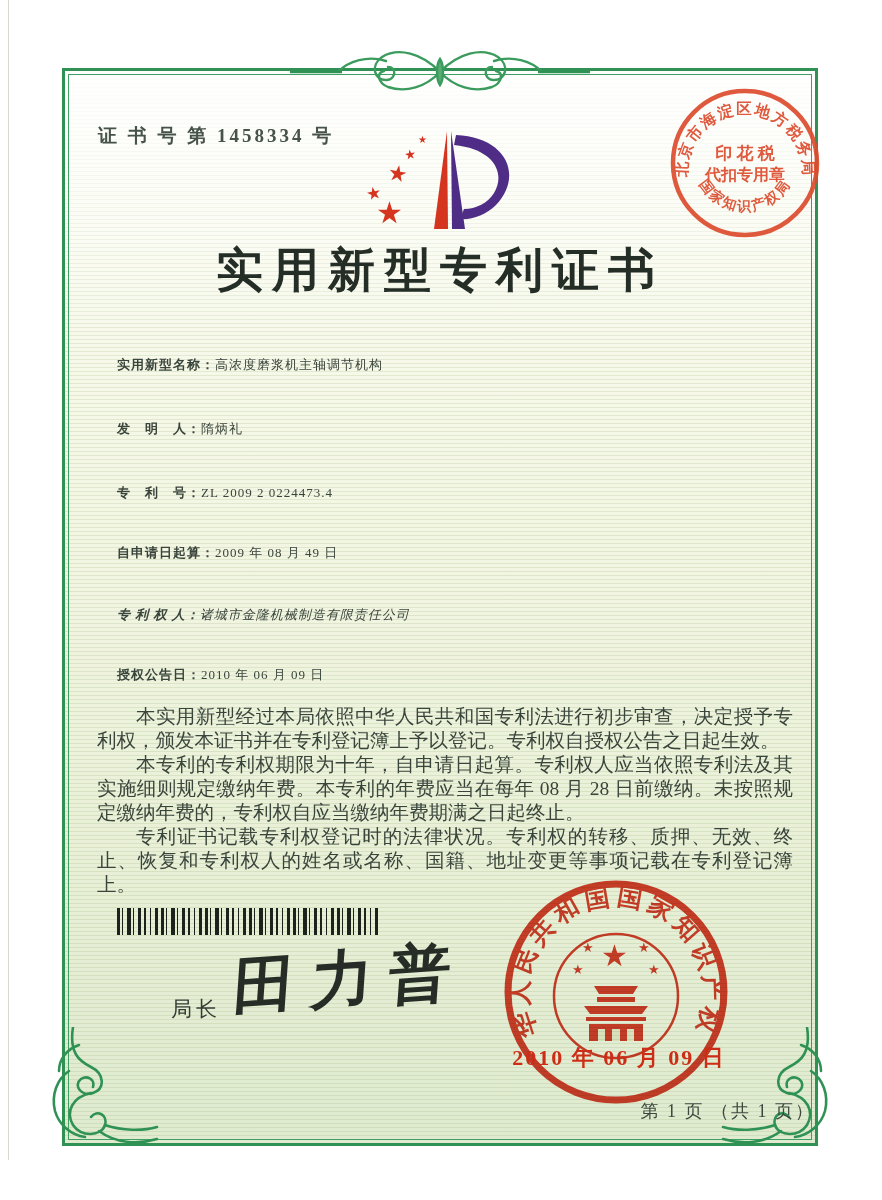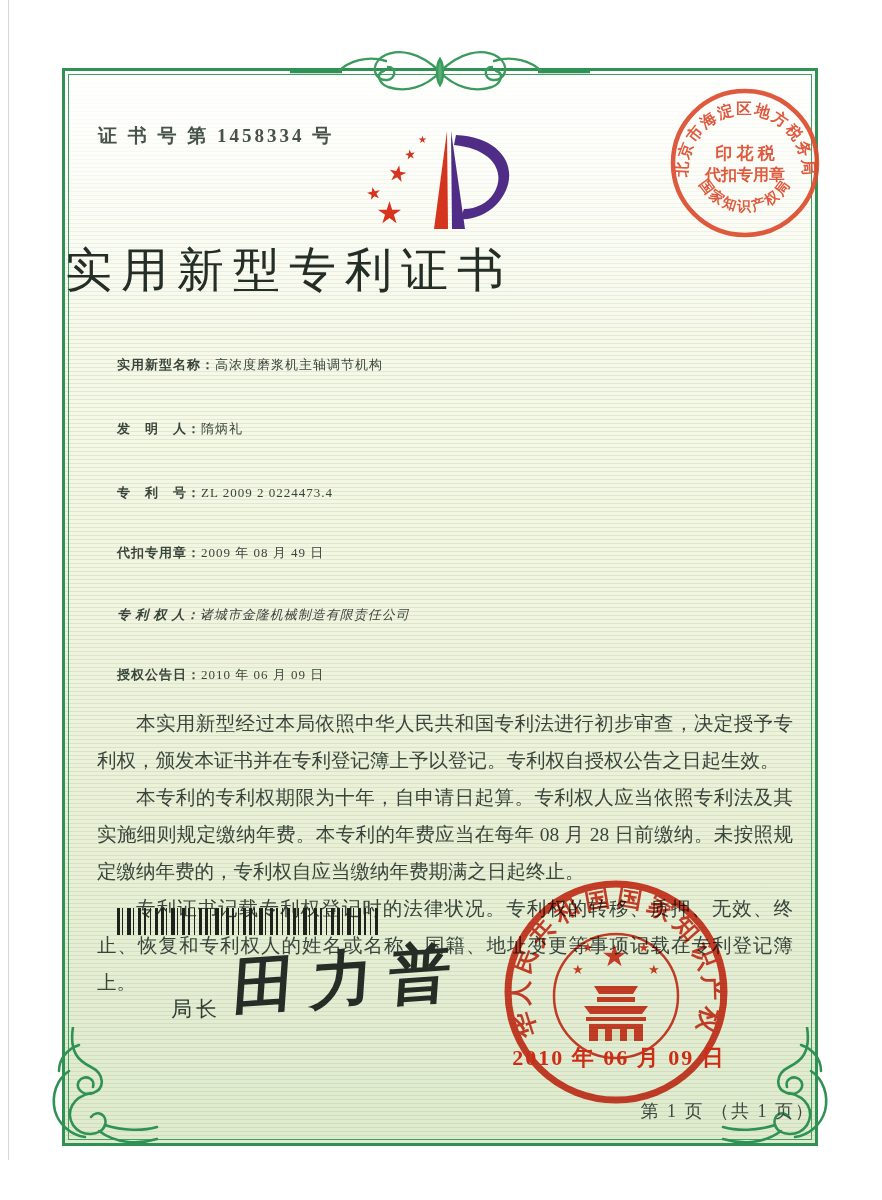--- a/index.html
+++ b/index.html
@@ -21,33 +21,33 @@
   .flourish.top{ left:50%; top:-30px; transform:translateX(-50%); }
   .flourish.bl{ left:-26px; bottom:-14px; }
   .flourish.br{ right:-26px; bottom:-14px; transform:scaleX(-1); }
 
   
   .cert-no{ position:absolute; left:33px; top:52px; font-size:19px; letter-spacing:3px;
     color:#46524a; font-weight:600; }
   .logo{ position:absolute; left:283px; top:52px; width:200px; height:120px; }
   .tax-stamp{ position:absolute; left:600px; top:12px; width:160px; height:160px; opacity:.92; }
 
-  .title{ position:absolute; left:0; top:168px; width:100%; 
-    font-size:47px; font-weight:400; letter-spacing:9px; color:#242d26; }
+  .title{ position:absolute; left:0; top:168px; width:100%; text-align:center;
+    font-size:47px; font-weight:700; letter-spacing:9px; color:#242d26; }
 
   
   .field{ position:absolute; left:52px; font-size:13px; color:#39443b; letter-spacing:1px;
     white-space:nowrap; }
   .field .lab{ font-weight:700; }
   .f1{ top:285px; } .f2{ top:349px; } .f3{ top:413px; }
   .f4{ top:473px; } .f5{ top:535px;font-style:italic; } .f6{ top:595px; }
 
   
   .body-text{ position:absolute; left:32px; top:634px; width:696px;
-    font-size:19.5px; line-height:37px; color:#39443b; text-align:justify; }
+    font-size:19.5px; line-height:24px; color:#39443b; text-align:justify; }
   .body-text p{ text-indent:2em; }
 
   
   .barcode{ position:absolute; left:52px; top:837px; width:262px; height:27px;
     background:repeating-linear-gradient(90deg,
       #1d221d 0 3px, rgba(0,0,0,0) 3px 5px,
       #1d221d 5px 6px, rgba(0,0,0,0) 6px 10px,
       #1d221d 10px 14px, rgba(0,0,0,0) 14px 16px,
       #1d221d 16px 17px, rgba(0,0,0,0) 17px 21px,
       #1d221d 21px 24px, rgba(0,0,0,0) 24px 27px,
@@ -139,21 +139,21 @@
     <text font-size="14" fill="#dd4c2e" font-weight="700" letter-spacing="2">
       <textPath href="#taxBottom" startOffset="50%" text-anchor="middle">国家知识产权局</textPath>
     </text>
   </svg>
 
   <div class="title">实用新型专利证书</div>
 
   <div class="field f1"><span class="lab">实用新型名称：</span><span>高浓度磨浆机主轴调节机构</span></div>
   <div class="field f2"><span class="lab">发　明　人：</span><span>隋炳礼</span></div>
   <div class="field f3"><span class="lab">专　利　号：</span><span>ZL 2009 2 0224473.4</span></div>
-  <div class="field f4"><span class="lab">代扣专用章：</span><span>2009 年 08 月 49 日</span></div>
+  <div class="field f4"><span class="lab">自申请日起算：</span><span>2009 年 08 月 49 日</span></div>
   <div class="field f5"><span class="lab">专 利 权 人：</span><span>诸城市金隆机械制造有限责任公司</span></div>
   <div class="field f6"><span class="lab">授权公告日：</span><span>2010 年 06 月 09 日</span></div>
 
   <div class="body-text">
     <p>本实用新型经过本局依照中华人民共和国专利法进行初步审查，决定授予专利权，颁发本证书并在专利登记簿上予以登记。专利权自授权公告之日起生效。</p>
     <p>本专利的专利权期限为十年，自申请日起算。专利权人应当依照专利法及其实施细则规定缴纳年费。本专利的年费应当在每年 08 月 28 日前缴纳。未按照规定缴纳年费的，专利权自应当缴纳年费期满之日起终止。</p>
     <p>专利证书记载专利权登记时的法律状况。专利权的转移、质押、无效、终止、恢复和专利权人的姓名或名称、国籍、地址变更等事项记载在专利登记簿上。</p>
   </div>
 
   <div class="barcode"></div>

